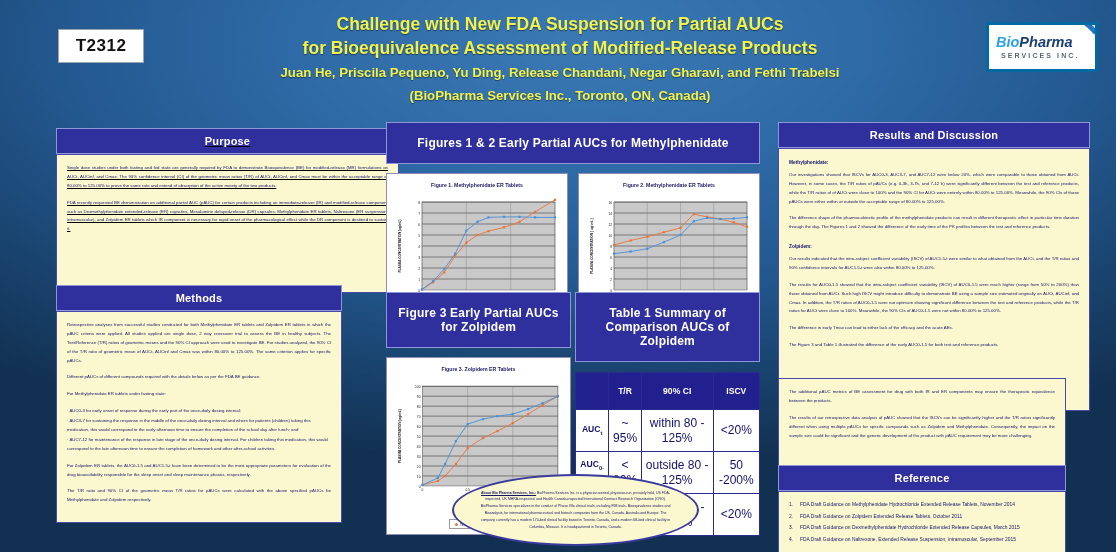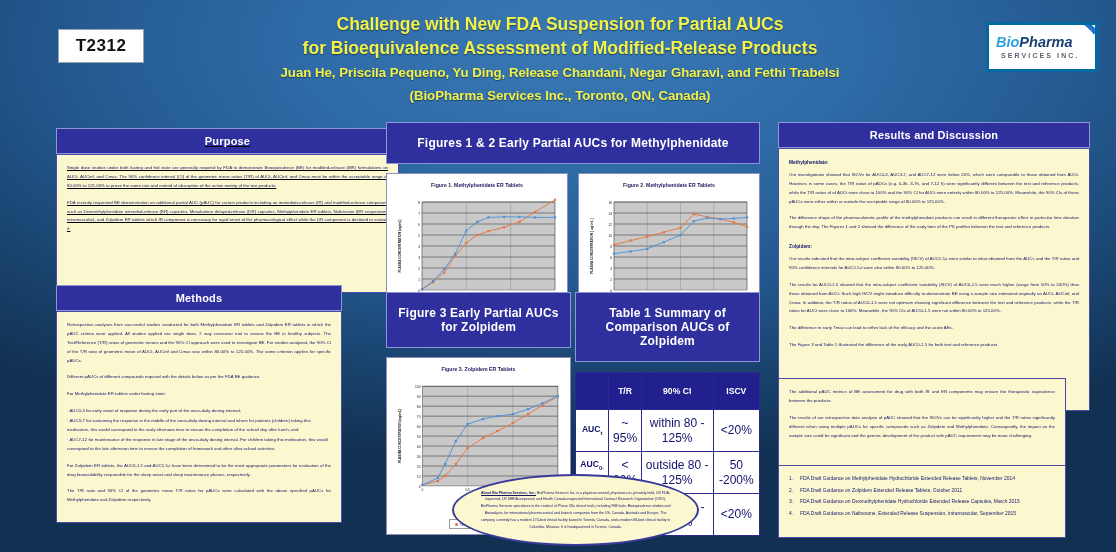--- a/index.html
+++ b/index.html
@@ -438,20 +438,21 @@
   </div>
 
   <div class="panel" id="conclusion">
     <div class="body">
       <p>The additional pAUC metrics of BE assessment for drug with both IR and ER components may ensure the therapeutic equivalence between the products.</p>
       <p>The results of our retrospective data analysis of pAUC showed that the ISCVs can be significantly higher and the T/R ratios significantly different when using multiple pAUCs for specific compounds such as Zolpidem and Methylphenidate. Consequently, the impact on the sample size could be significant and the generic development of the product with pAUC requirement may be more challenging.</p>
     </div>
   </div>
 
   <div class="panel" id="reference">
+    <div class="bar big">Reference</div>
     <div class="body" id="refbody">
         <div class="li">
           <span class="n">1.</span>
           <span>FDA Draft Guidance on Methylphenidate Hydrochloride Extended Release Tablets, November 2014</span>
         </div>
         <div class="li">
           <span class="n">2.</span>
           <span>FDA Draft Guidance on Zolpidem Extended Release Tablets, October 2011</span>
         </div>
         <div class="li">

